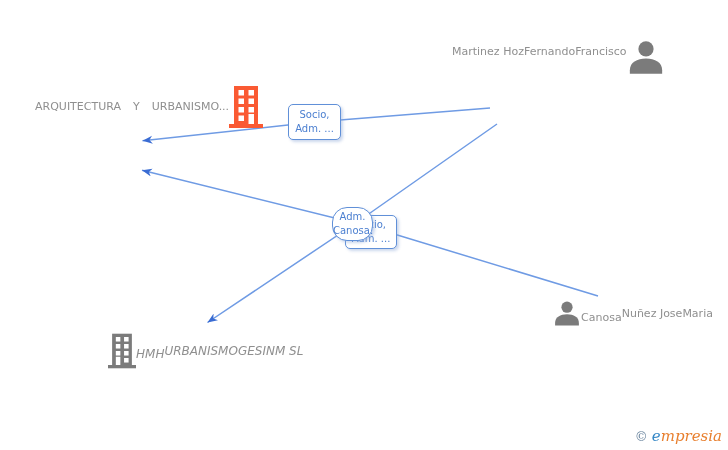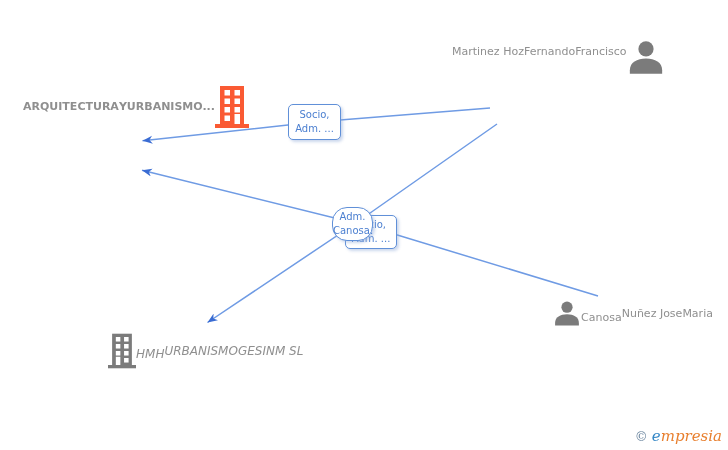--- a/index.html
+++ b/index.html
@@ -15,21 +15,21 @@
     border:1.5px solid var(--label-border,#6090d8); border-radius:5px;
     box-shadow:2px 2px 3px rgba(141,169,214,0.45);
     color:var(--label-text,#4b7fd0); font-size:10px; line-height:14px;
     text-align:center; display:flex; flex-direction:column; justify-content:center;
     z-index:2;
   }
   #label-adm-solid { z-index:3;border-radius:15px; }
 
   .node { position:absolute; display:flex; align-items:center; z-index:4; }
   .node .name { color:var(--name-text,#8f8f8f); font-size:11px; line-height:15px; text-align:center; white-space:pre; }
-  .node.company-main .name { font-weight:bold; }
+  .node.company-main .name { font-weight:normal;margin-left:12px; }
   .node.small .name { font-size:12px; line-height:14px;font-style:italic; }
   .icon-person { color:var(--entity-gray,#7b7b7b); }
   .icon-building-gray { color:var(--entity-gray,#7b7b7b); }
   .icon-building-orange { color:var(--company-accent,#fa5a33); }
   .node svg { display:block; }
 
   .watermark {
     position:absolute; right:6px; bottom:5px; z-index:5;
     display:flex; align-items:baseline; gap:4px;
     font-family:"DejaVu Serif", "Liberation Serif", serif;

